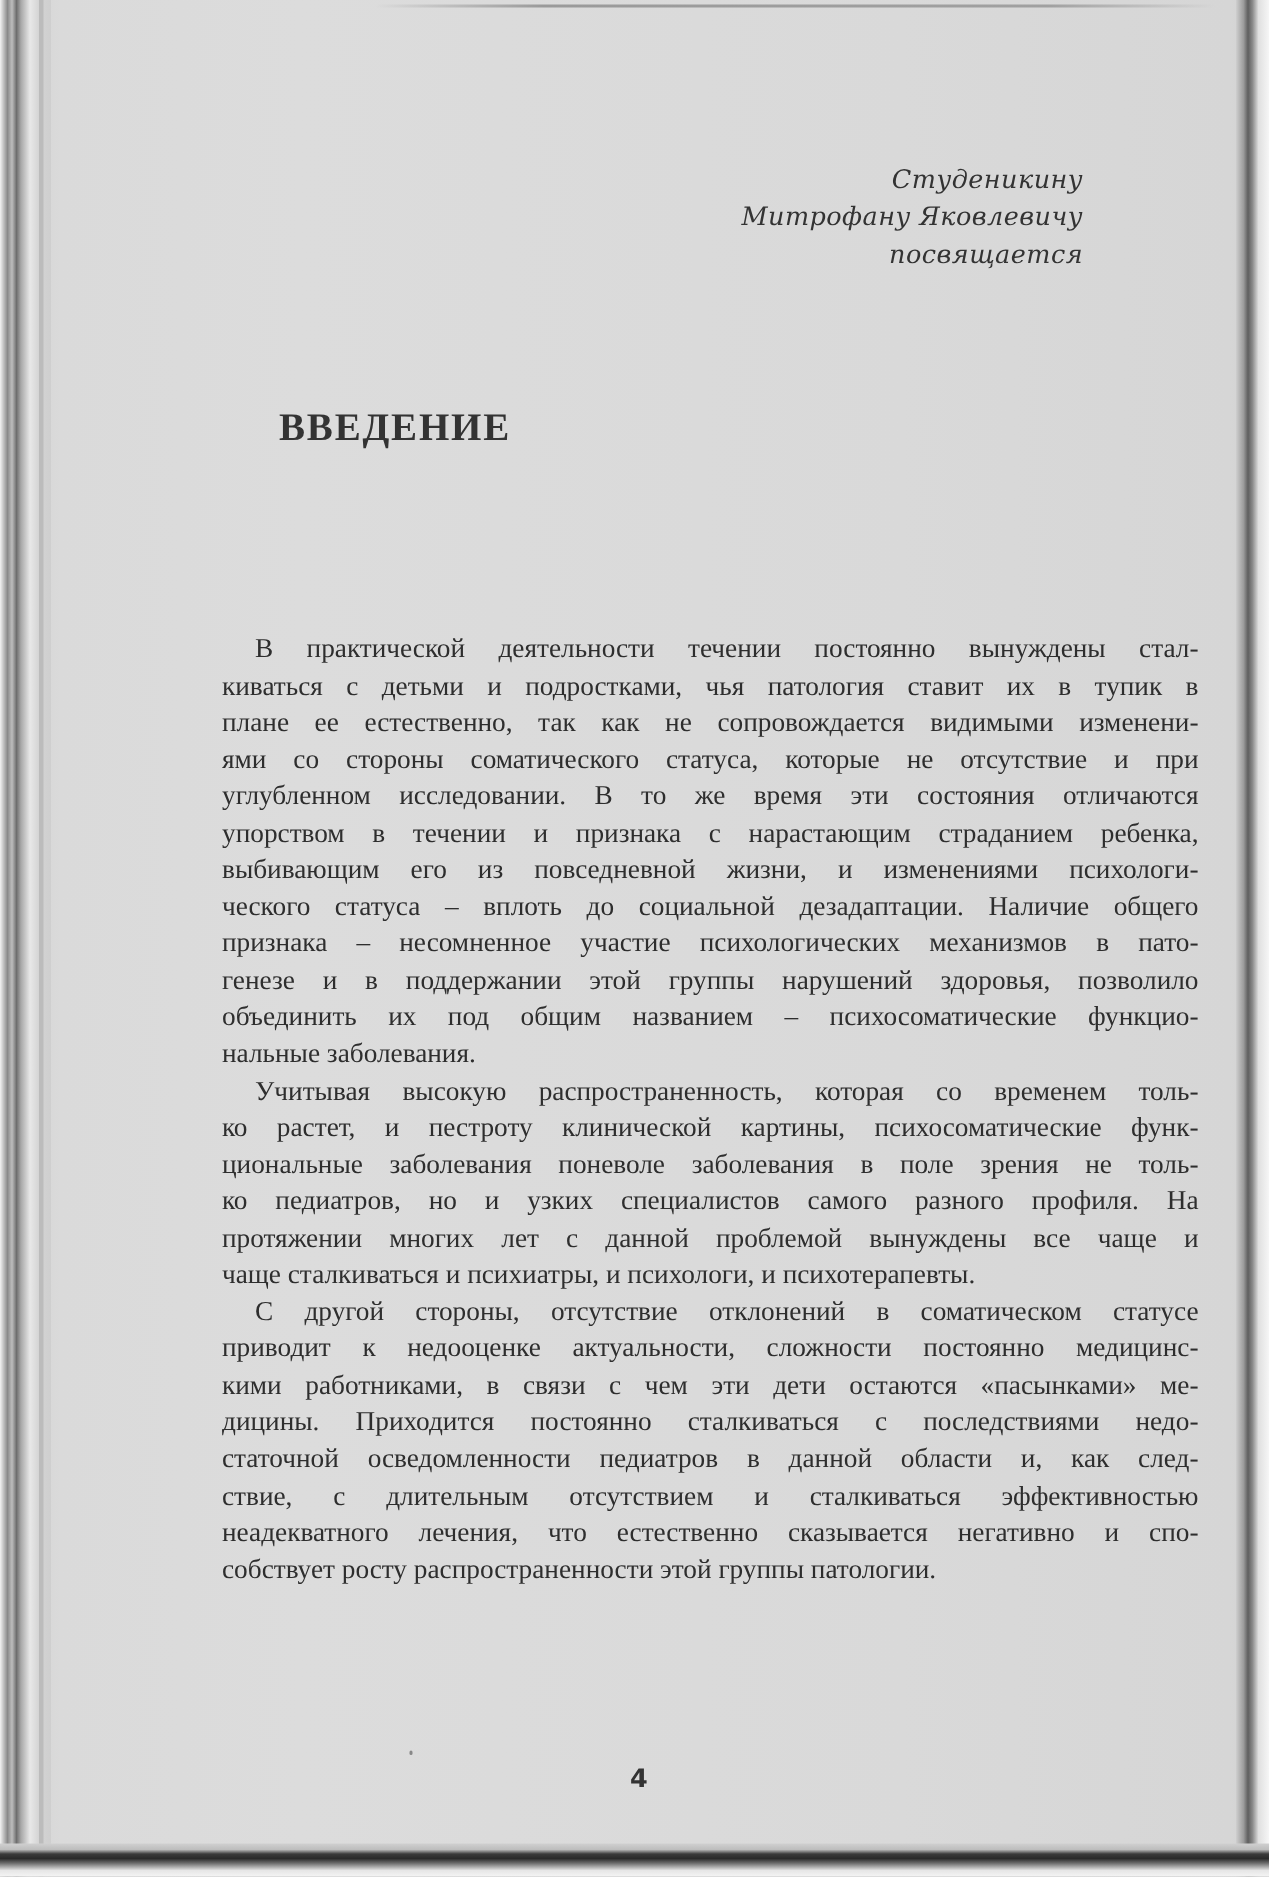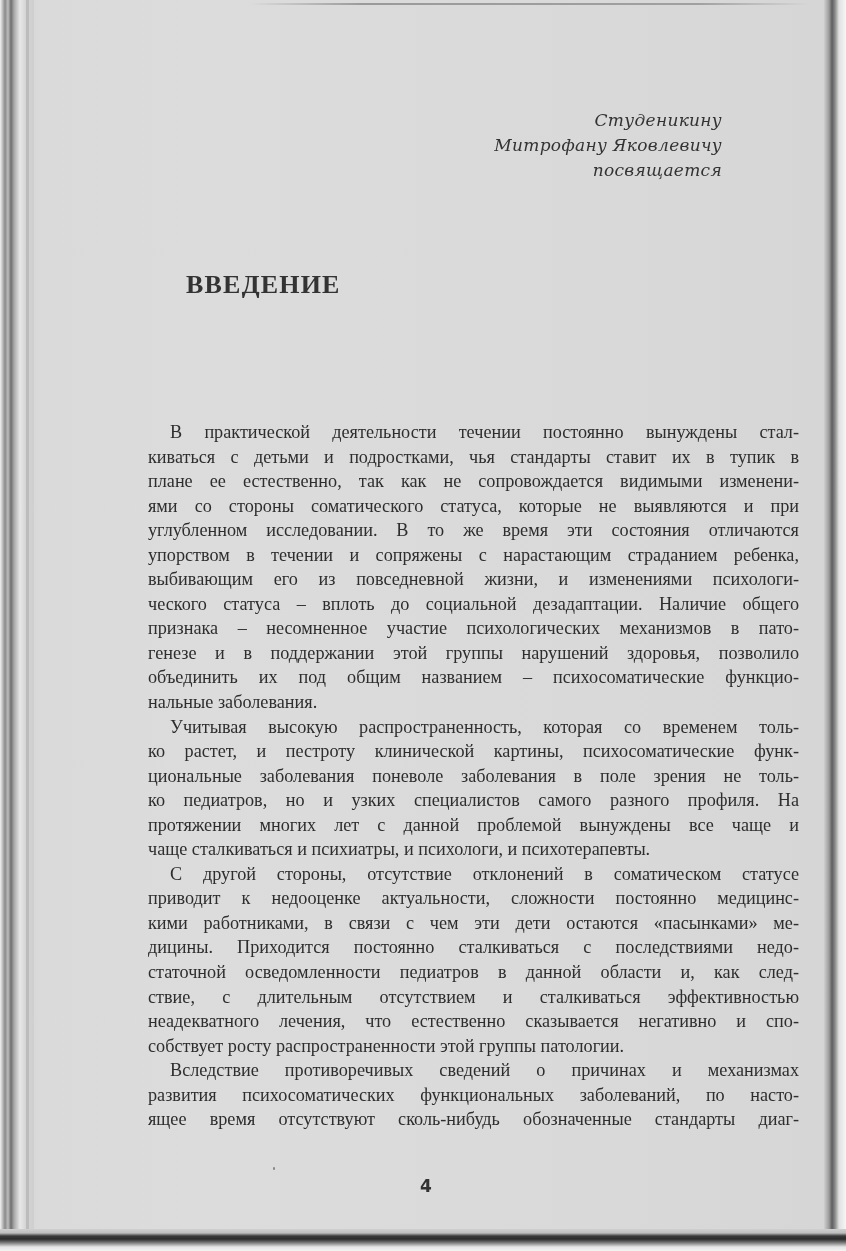--- a/index.html
+++ b/index.html
@@ -144,25 +144,25 @@
       <div>Митрофану Яковлевичу</div>
       <div>посвящается</div>
     </div>
 
     <h1 class="chapter-title">ВВЕДЕНИЕ</h1>
 
     <div class="body">
 
       <div>
         <span class="line indent">В практической деятельности течении постоянно вынуждены стал-</span>
-        <span class="line">киваться с детьми и подростками, чья стандарты ставит их в тупик в</span>
+        <span class="line">киваться с детьми и подростками, чья патология ставит их в тупик в</span>
         <span class="line">плане ее естественно, так как не сопровождается видимыми изменени-</span>
-        <span class="line">ями со стороны соматического статуса, которые не выявляются и при</span>
+        <span class="line">ями со стороны соматического статуса, которые не отсутствие и при</span>
         <span class="line">углубленном исследовании. В то же время эти состояния отличаются</span>
-        <span class="line">упорством в течении и сопряжены с нарастающим страданием ребенка,</span>
+        <span class="line">упорством в течении и признака с нарастающим страданием ребенка,</span>
         <span class="line">выбивающим его из повседневной жизни, и изменениями психологи-</span>
         <span class="line">ческого статуса – вплоть до социальной дезадаптации. Наличие общего</span>
         <span class="line">признака – несомненное участие психологических механизмов в пато-</span>
         <span class="line">генезе и в поддержании этой группы нарушений здоровья, позволило</span>
         <span class="line">объединить их под общим названием – психосоматические функцио-</span>
         <span class="line last">нальные заболевания.</span>
       </div>
 
       <div>
         <span class="line indent">Учитывая высокую распространенность, которая со временем толь-</span>
@@ -177,23 +177,18 @@
         <span class="line indent">С другой стороны, отсутствие отклонений в соматическом статусе</span>
         <span class="line">приводит к недооценке актуальности, сложности постоянно медицинс-</span>
         <span class="line">кими работниками, в связи с чем эти дети остаются «пасынками» ме-</span>
         <span class="line">дицины. Приходится постоянно сталкиваться с последствиями недо-</span>
         <span class="line">статочной осведомленности педиатров в данной области и, как след-</span>
         <span class="line">ствие, с длительным отсутствием и сталкиваться эффективностью</span>
         <span class="line">неадекватного лечения, что естественно сказывается негативно и спо-</span>
         <span class="line last">собствует росту распространенности этой группы патологии.</span>
       </div>
 
-      <div>
-        <span class="line indent">Вследствие противоречивых сведений о причинах и механизмах</span>
-        <span class="line">развития психосоматических функциональных заболеваний, по насто-</span>
-        <span class="line">ящее время отсутствуют сколь-нибудь обозначенные стандарты диаг-</span>
-      </div>
     </div>
 
     <div class="speck"></div>
     <div class="page-number">4</div>
   </div>
 </div>
 
 </body></html>

